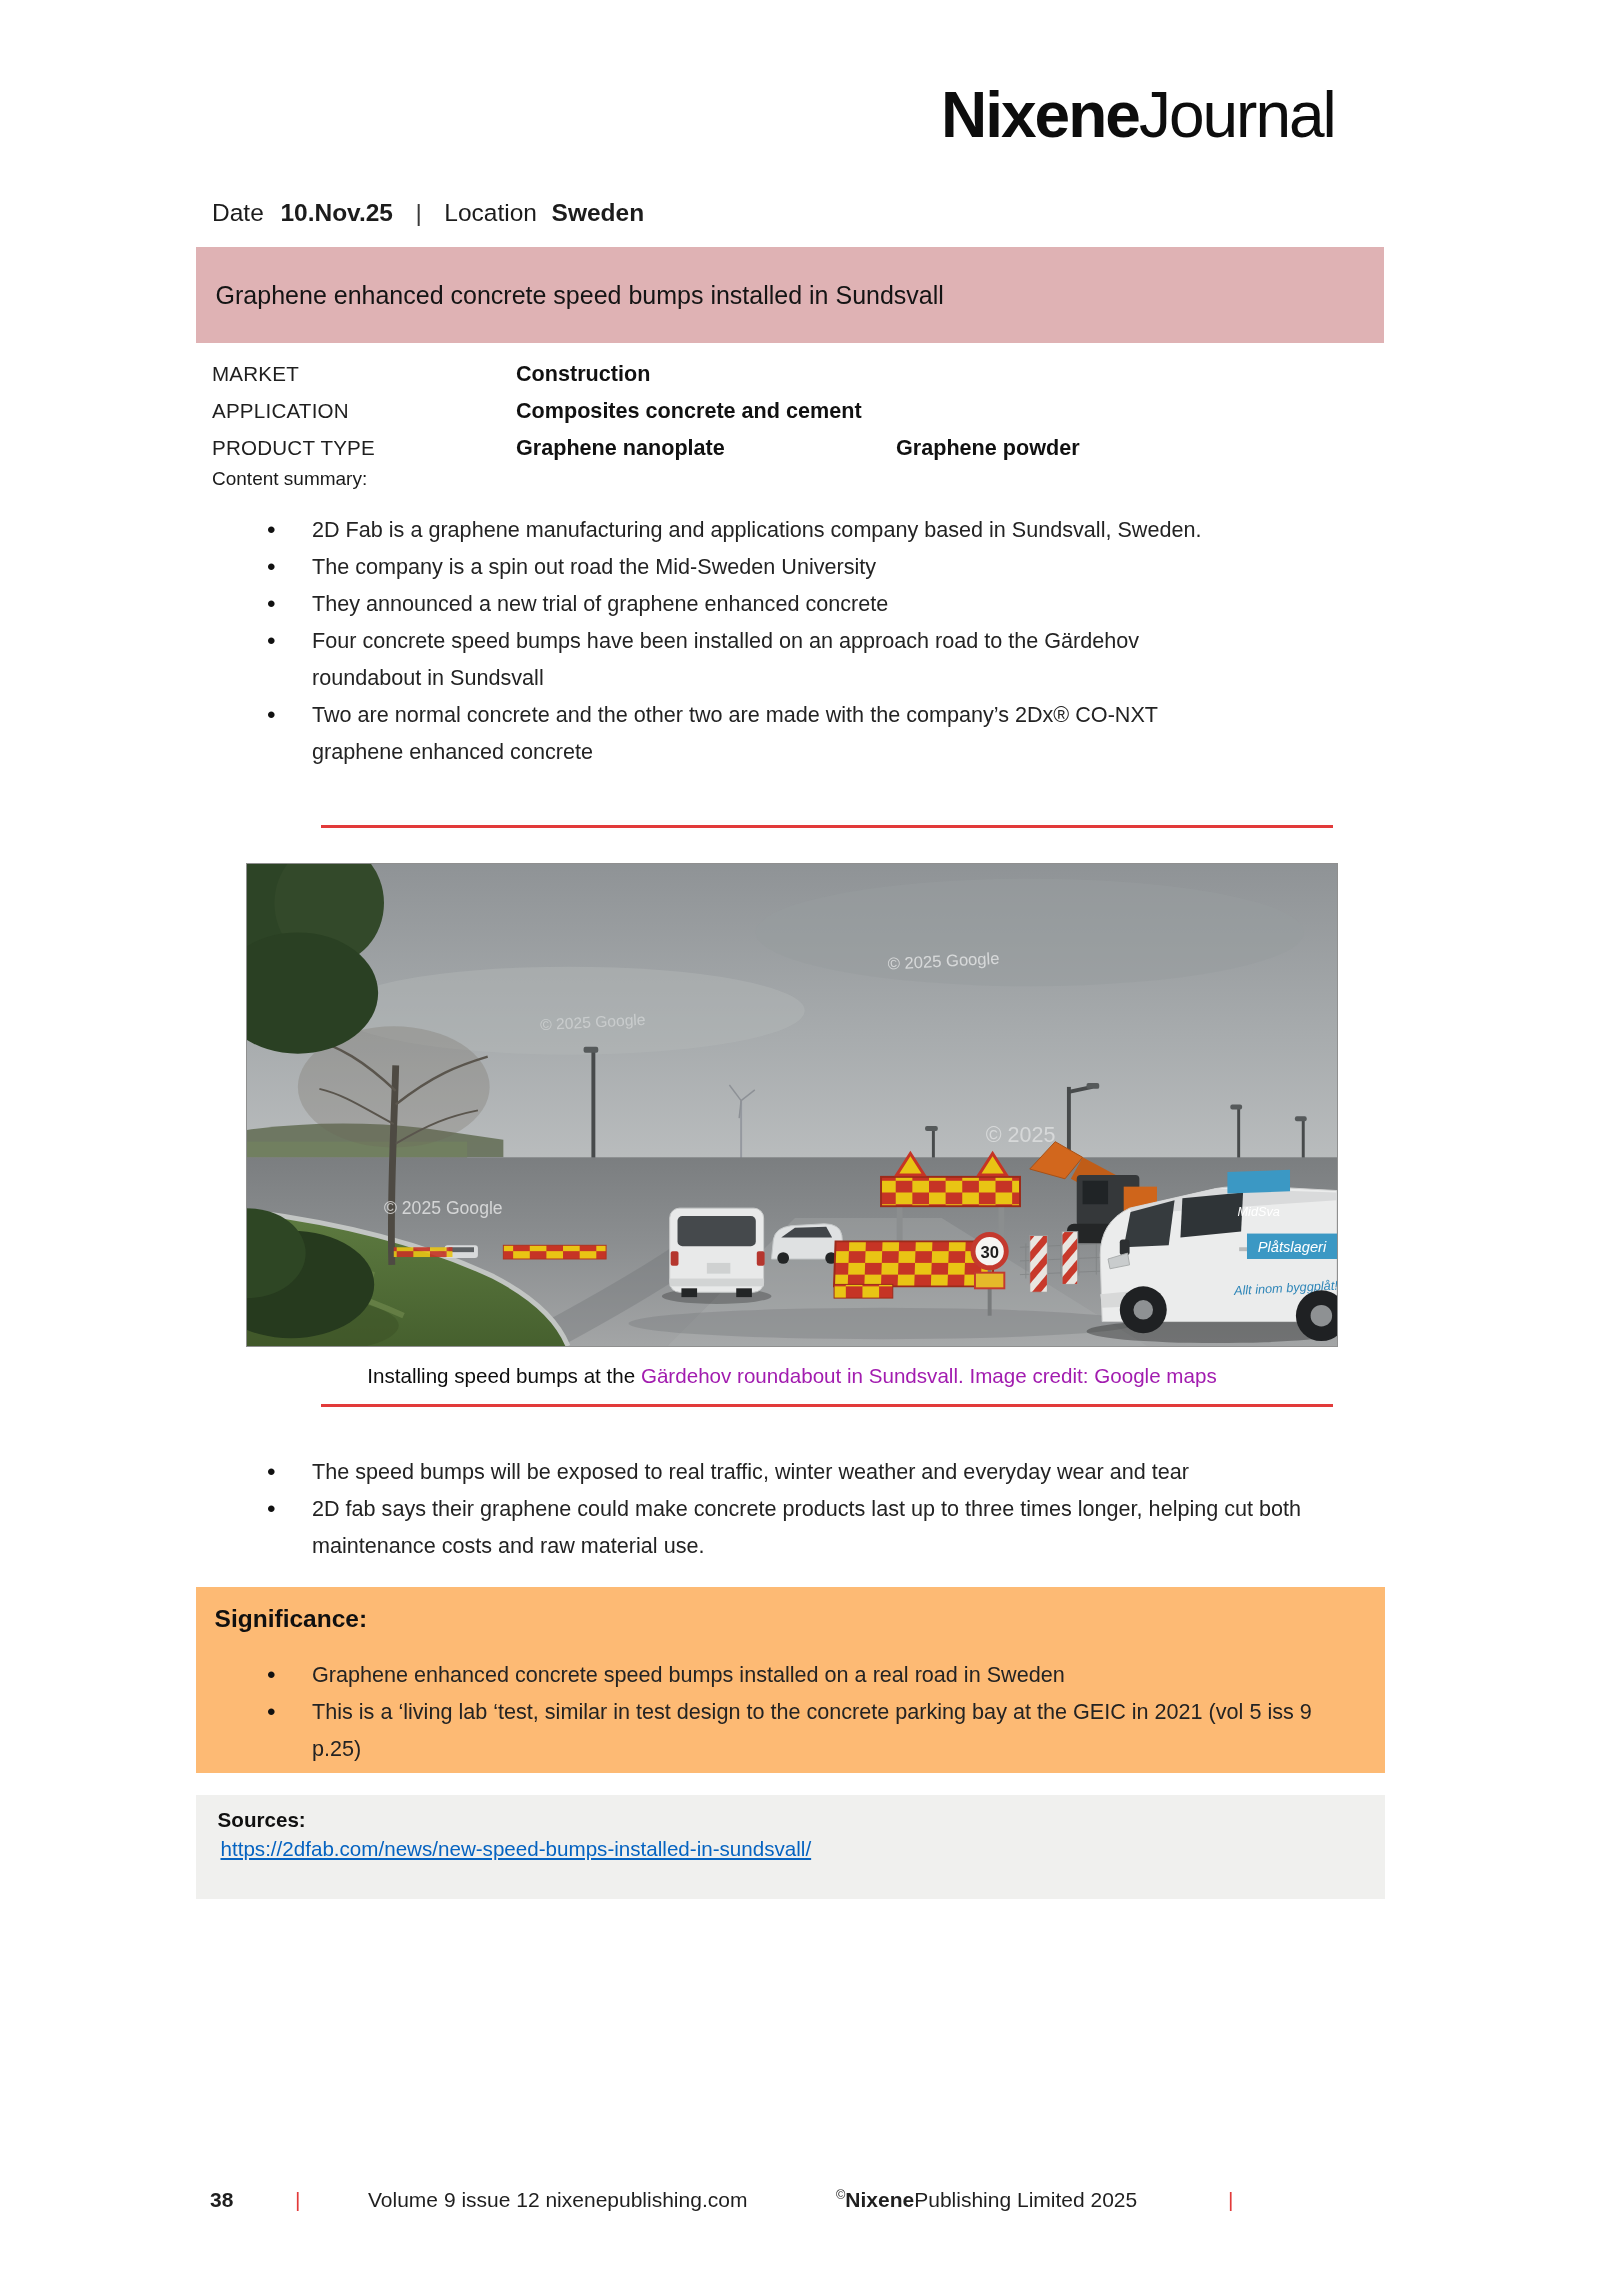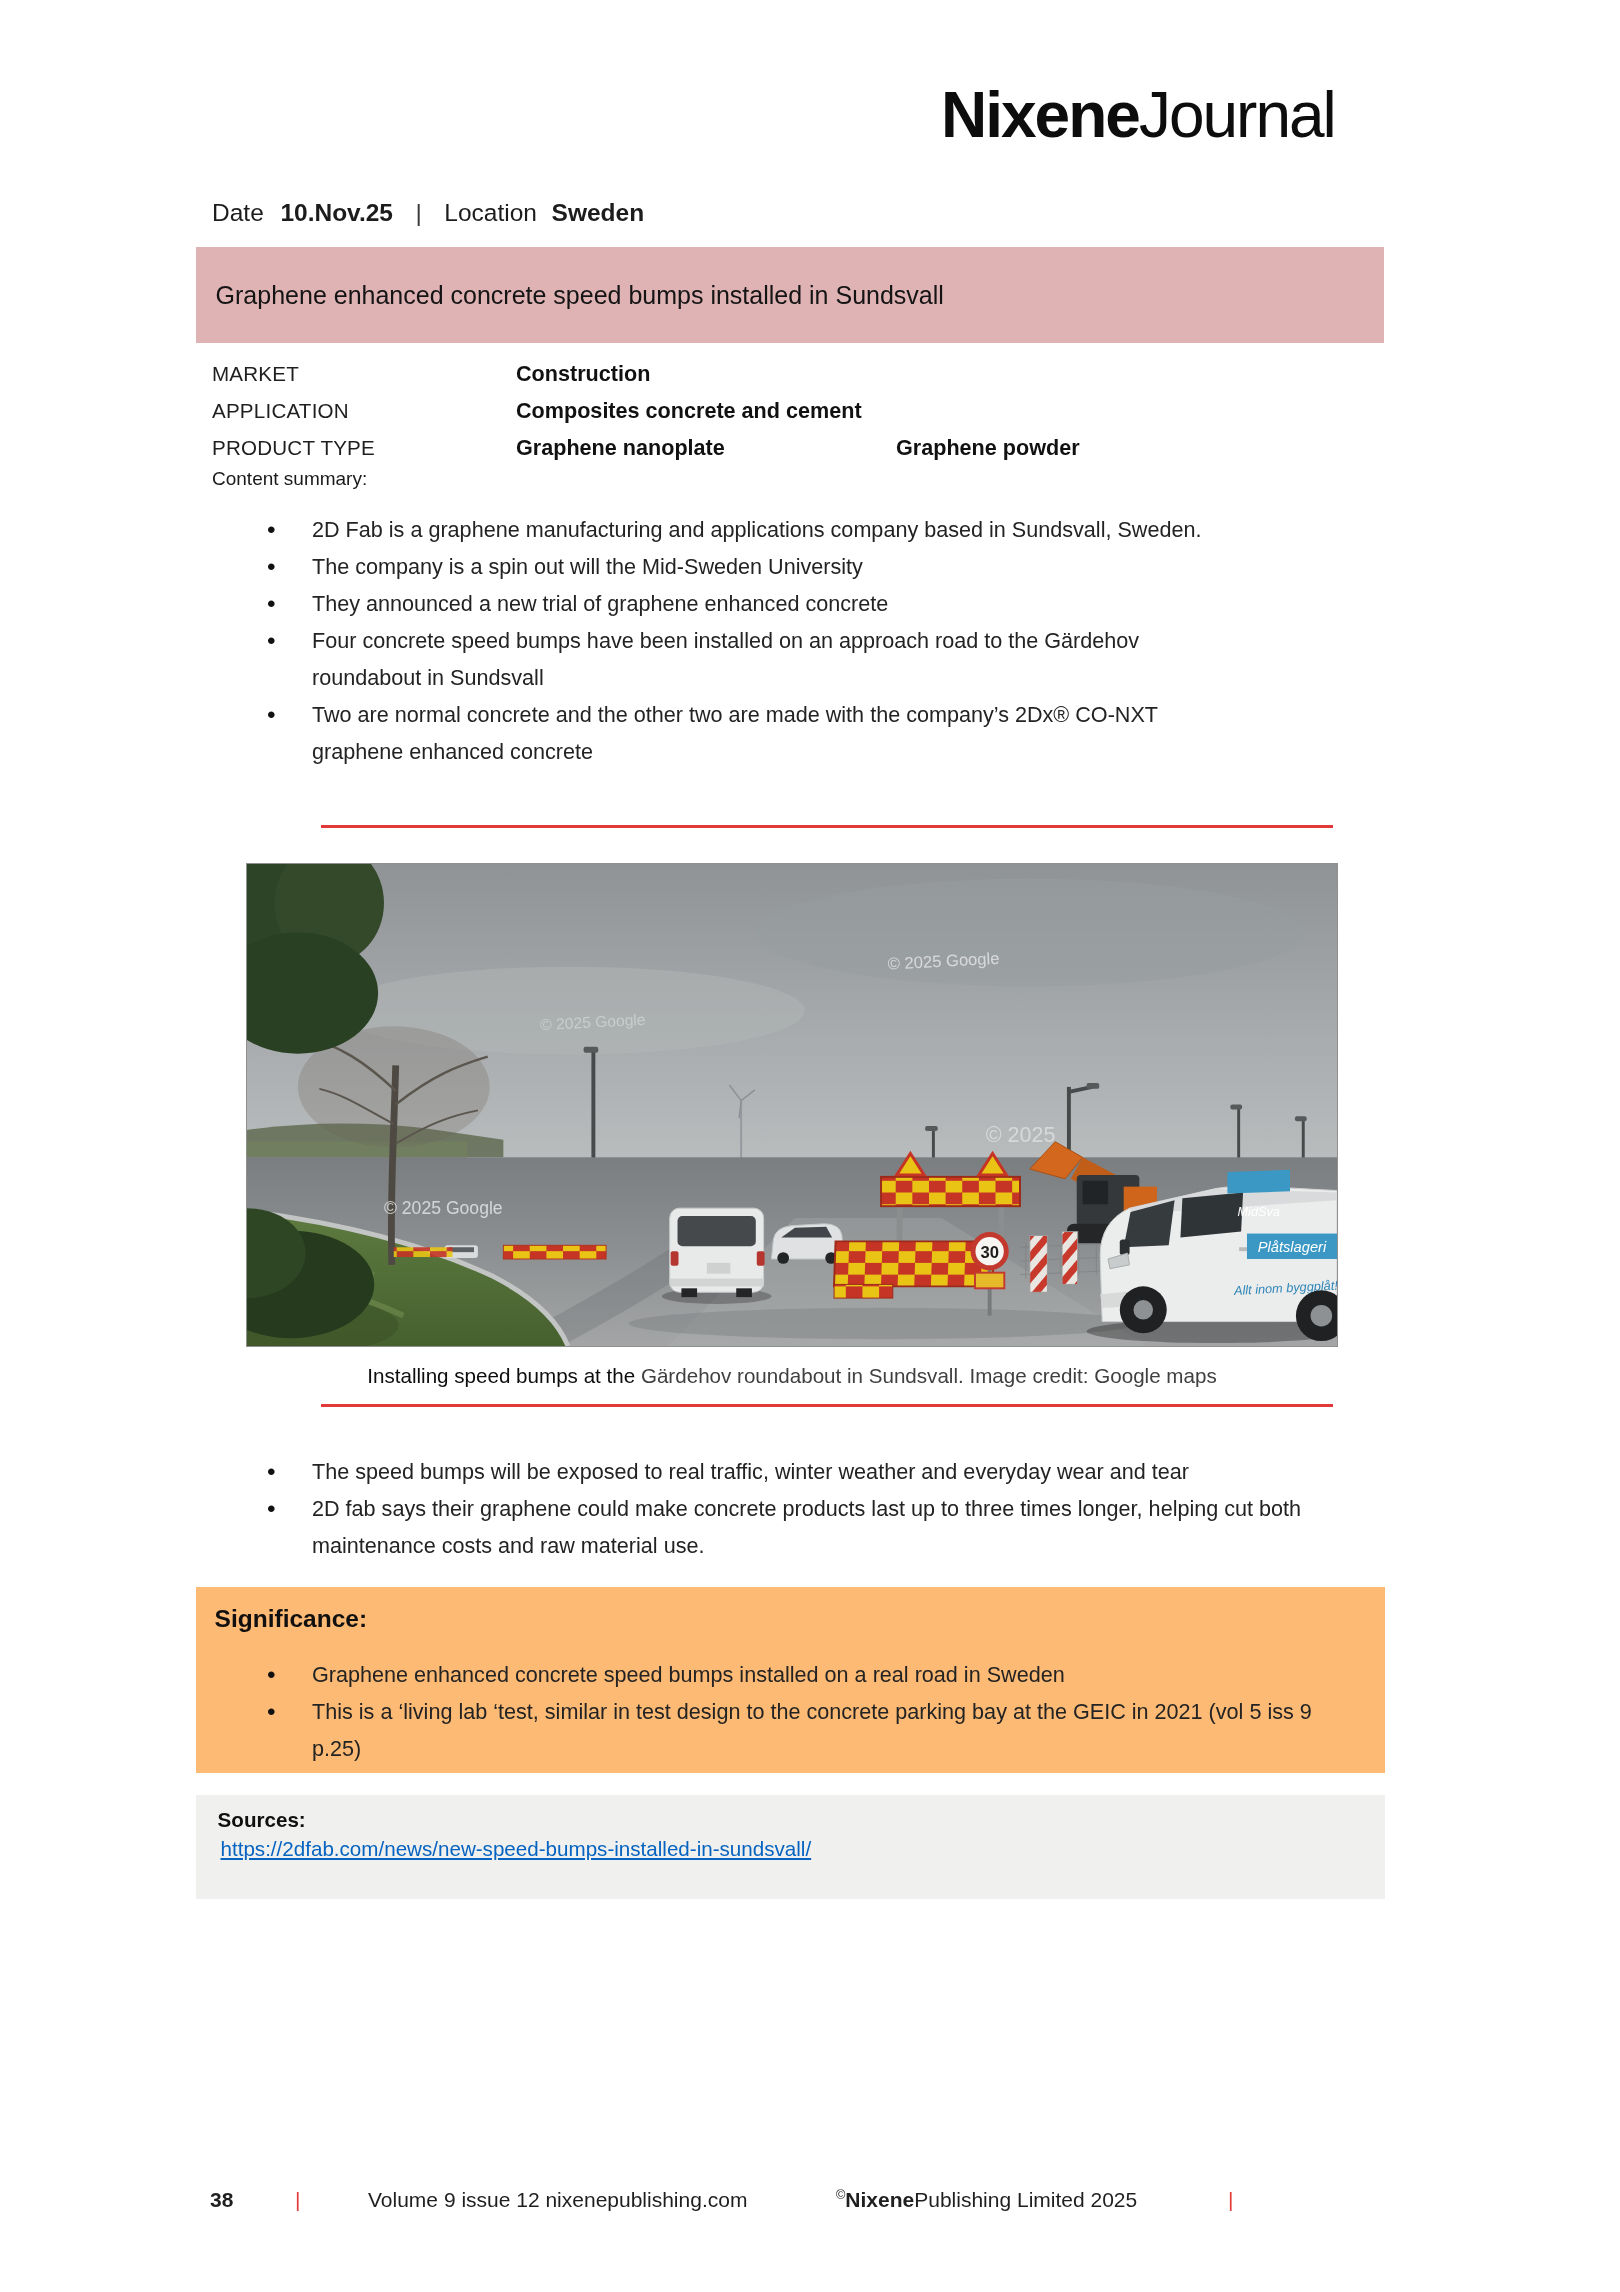--- a/index.html
+++ b/index.html
@@ -42,21 +42,21 @@
   .rule{position:absolute;height:2.9px;background:#e23a3a;}
   .rule1{top:825px;left:321px;width:1012px;}
   .rule2{top:1404px;left:321px;width:1012px;}
 
   
   .figure{position:absolute;top:863px;left:246px;width:1092px;height:484px;border:1px solid #8f8f8f;
           box-sizing:border-box;background:#a7abad;}
   .figure svg{display:block;width:100%;height:100%;}
   .caption{position:absolute;top:1364px;left:246px;width:1092px;text-align:center;font-size:20.6px;white-space:nowrap;}
   .caption .lead{color:#0d0d0d;}
-  .caption .rest{color:#404040;}
+  .caption .rest{color:#a21caf;}
 
   
   .significance{position:absolute;top:1587px;left:196px;width:1189px;height:186px;background:#fdba74;
                 box-sizing:border-box;padding-top:17.6px;}
   .significance h2{margin:0 0 0 18.6px;font-size:24.5px;font-weight:700;color:#101010;}
   .sig-bullets{margin-top:23.5px;margin-left:69px;width:1093px;}
 
   
   .sources{position:absolute;top:1795px;left:196px;width:1189px;height:104px;background:#f0f0ee;
            box-sizing:border-box;padding:12.7px 0 0 21.6px;}
@@ -108,21 +108,21 @@
       <div class="label">PRODUCT TYPE</div>
       <div class="value">Graphene nanoplate</div>
       <div class="value2">Graphene powder</div>
     </div>
   </div>
 
   <div class="content-heading">Content summary:</div>
 
   <ul class="bullets bullets1">
     <li>2D Fab is a graphene manufacturing and applications company based in Sundsvall, Sweden.</li>
-    <li>The company is a spin out will the Mid-Sweden University</li>
+    <li>The company is a spin out road the Mid-Sweden University</li>
     <li>They announced a new trial of graphene enhanced concrete</li>
     <li>Four concrete speed bumps have been installed on an approach road to the Gärdehov roundabout in Sundsvall</li>
     <li>Two are normal concrete and the other two are made with the company’s 2Dx® CO-NXT graphene enhanced concrete</li>
   </ul>
 
   <div class="rule rule1"></div>
 
   <div class="figure">
     <svg viewBox="0 0 1114 493" preserveAspectRatio="none">
       <defs>

